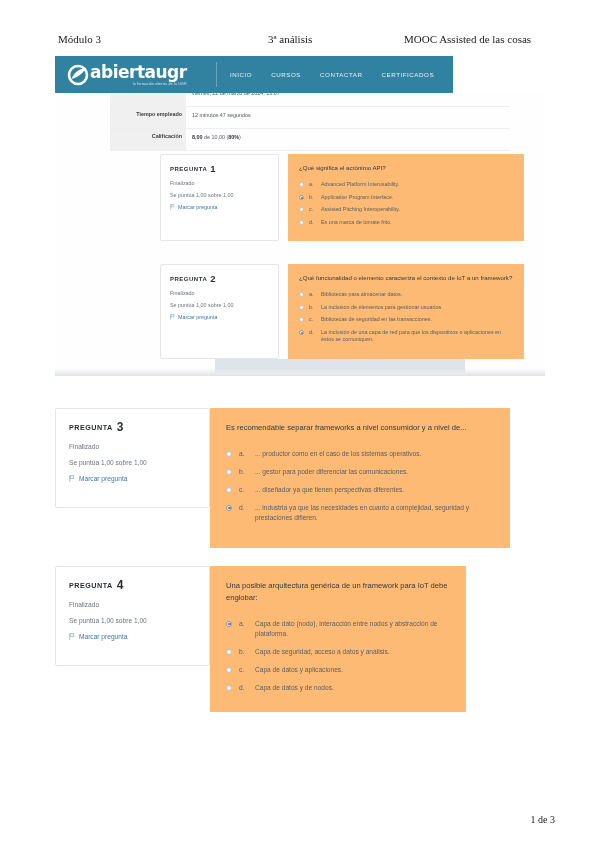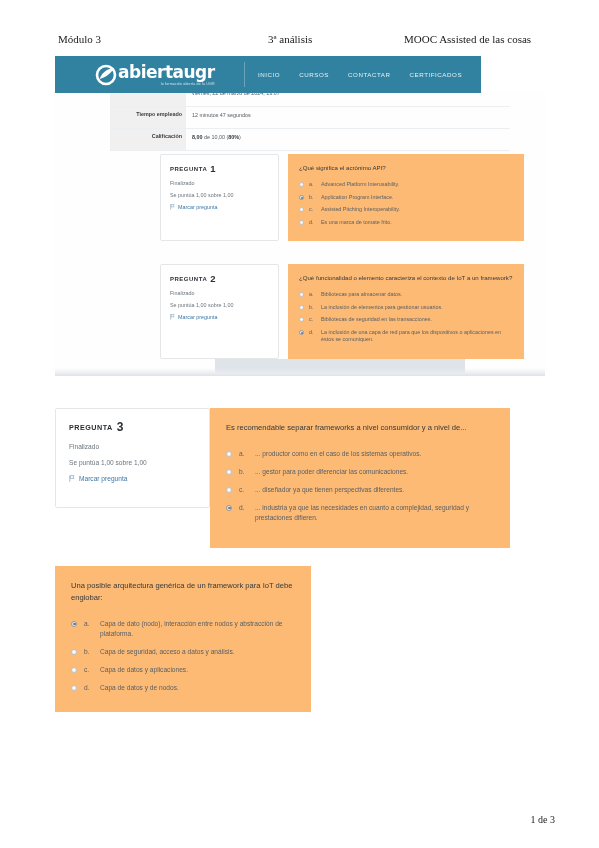--- a/index.html
+++ b/index.html
@@ -57,21 +57,20 @@
     background: #fefefe;
   }
 
   
   .navbar {
     position: absolute;
     left: 0; top: 0;
     width: 398px; height: 37px;
     background: #3182a0;
     z-index: 6;
-    padding-left: 28px;
   }
   .navbar-inner {
     position: relative;
     width: 100%; height: 100%;
   }
   .brand {
     position: absolute;
     left: 12px; top: 3px;
     width: 145px; height: 31px;
     display: flex; align-items: center;
@@ -441,20 +440,34 @@
       </div>
     <div class="opt">
         <span class="radio sel"></span>
         <span class="opt-letter">d.</span>
         <span class="opt-text">... industria ya que las necesidades en cuanto a complejidad, seguridad y prestaciones difieren.</span>
       </div>
   </div>
 </div>
 
 <div class="qblock-s2" style="left:55px; top:566px;">
+  <div class="qinfo qinfo-lg" style="width:155px; height:100px;">
+    <div class="qinfo-title"><span>PREGUNTA</span><span class="qnum">4</span></div>
+    <div class="qinfo-line">Finalizado</div>
+    <div class="qinfo-line">Se puntúa 1,00 sobre 1,00</div>
+    <div class="qinfo-flag">
+      <span class="flag-ico">
+        <svg width="6" height="7" viewBox="0 0 6 7">
+            <path d="M0.8 0.3 L0.8 6.7" stroke="#8fa8bd" stroke-width="0.8"></path>
+            <path d="M1.3 0.6 L5 0.6 L4.1 2.0 L5 3.4 L1.3 3.4 Z" fill="none" stroke="#8fa8bd" stroke-width="0.7"></path>
+          </svg>
+      </span>
+      <span>Marcar pregunta</span>
+    </div>
+  </div>
   <div class="qbody qbody-lg" style="width:256px; height:146px;">
     <div class="qtext">Una posible arquitectura genérica de un framework para IoT debe englobar:</div>
     <div class="opt">
         <span class="radio sel"></span>
         <span class="opt-letter">a.</span>
         <span class="opt-text">Capa de dato (nodo), interacción entre nodos y abstracción de plataforma.</span>
       </div>
     <div class="opt">
         <span class="radio"></span>
         <span class="opt-letter">b.</span>

